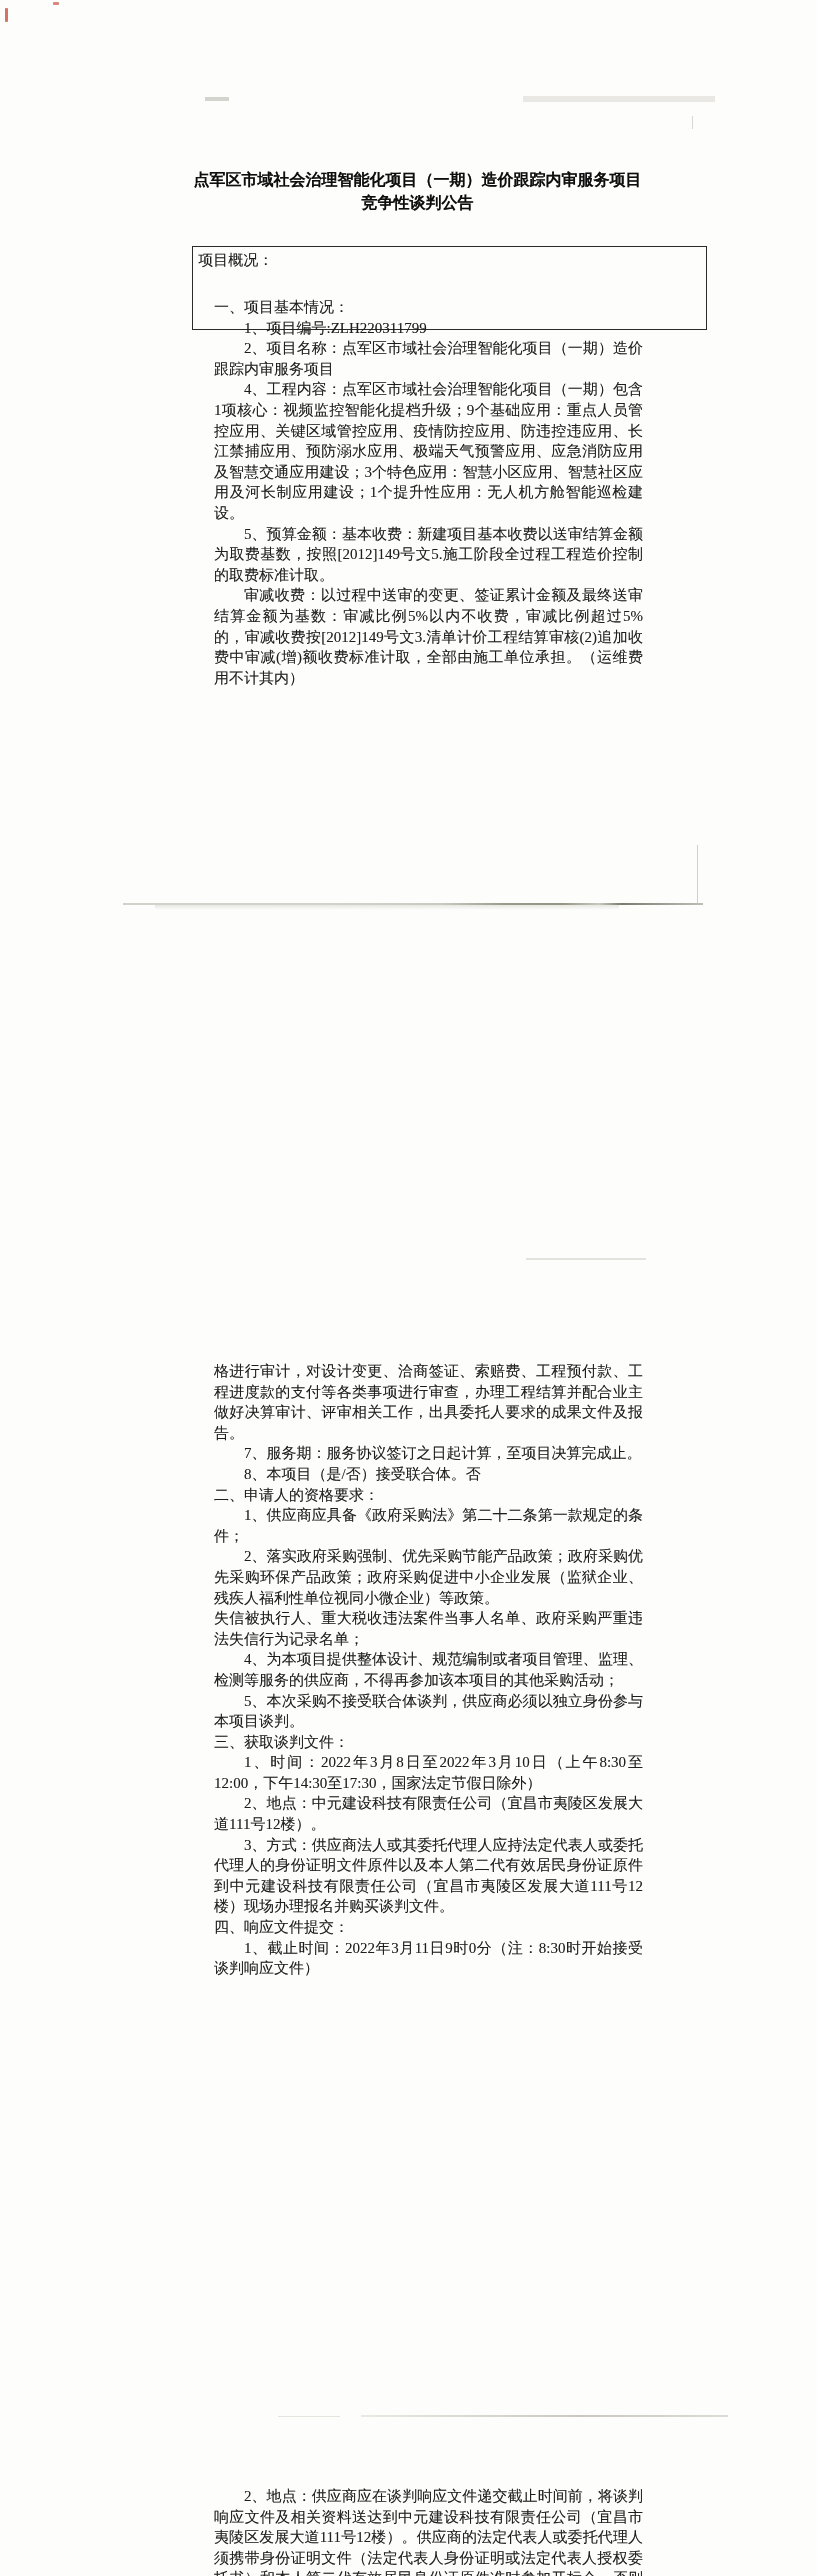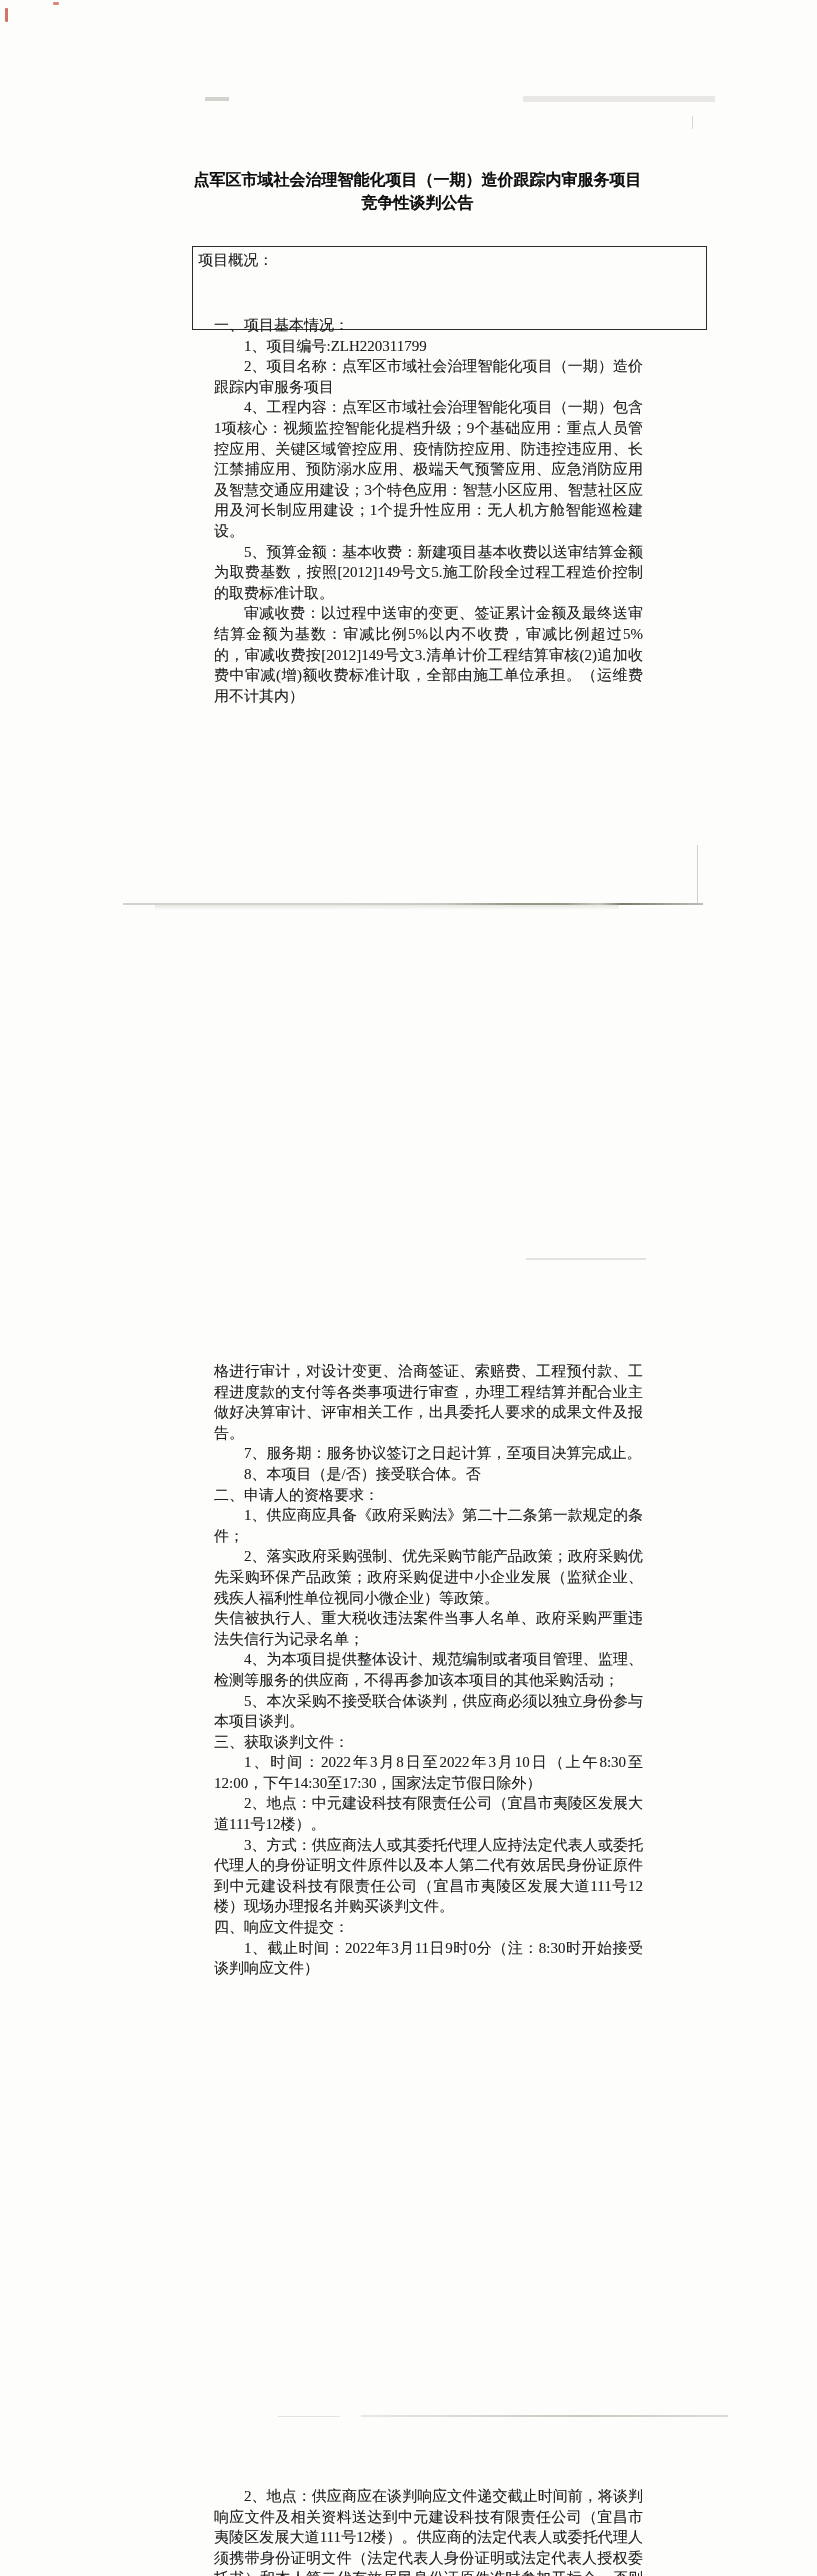--- a/index.html
+++ b/index.html
@@ -56,21 +56,21 @@
 
   <div class="title-wrap">
     <p class="title-line">点军区市域社会治理智能化项目（一期）造价跟踪内审服务项目</p>
     <p class="title-line">竞争性谈判公告</p>
   </div>
 
   <div class="overview-box">
     <p class="ln">项目概况：</p>
   </div>
 
-  <div class="flow" style="top:315px;">
+  <div class="flow" style="top:297px;">
     <p class="ln">一、项目基本情况：</p>
     <p class="ln ind">1、项目编号:ZLH220311799</p>
     <p class="ln ind">2、项目名称：点军区市域社会治理智能化项目（一期）造价跟踪内审服务项目</p>
     <p class="ln ind">4、工程内容：点军区市域社会治理智能化项目（一期）包含1项核心：视频监控智能化提档升级；9个基础应用：重点人员管控应用、关键区域管控应用、疫情防控应用、防违控违应用、长江禁捕应用、预防溺水应用、极端天气预警应用、应急消防应用及智慧交通应用建设；3个特色应用：智慧小区应用、智慧社区应用及河长制应用建设；1个提升性应用：无人机方舱智能巡检建设。</p>
     <p class="ln ind">5、预算金额：基本收费：新建项目基本收费以送审结算金额为取费基数，按照[2012]149号文5.施工阶段全过程工程造价控制的取费标准计取。</p>
     <p class="ln ind">审减收费：以过程中送审的变更、签证累计金额及最终送审结算金额为基数：审减比例5%以内不收费，审减比例超过5%的，审减收费按[2012]149号文3.清单计价工程结算审核(2)追加收费中审减(增)额收费标准计取，全部由施工单位承担。（运维费用不计其内）</p>
   </div>
 
   <div class="flow" style="top:1327px;margin-top:34px;">
     <p class="ln">格进行审计，对设计变更、洽商签证、索赔费、工程预付款、工程进度款的支付等各类事项进行审查，办理工程结算并配合业主做好决算审计、评审相关工作，出具委托人要求的成果文件及报告。</p>

